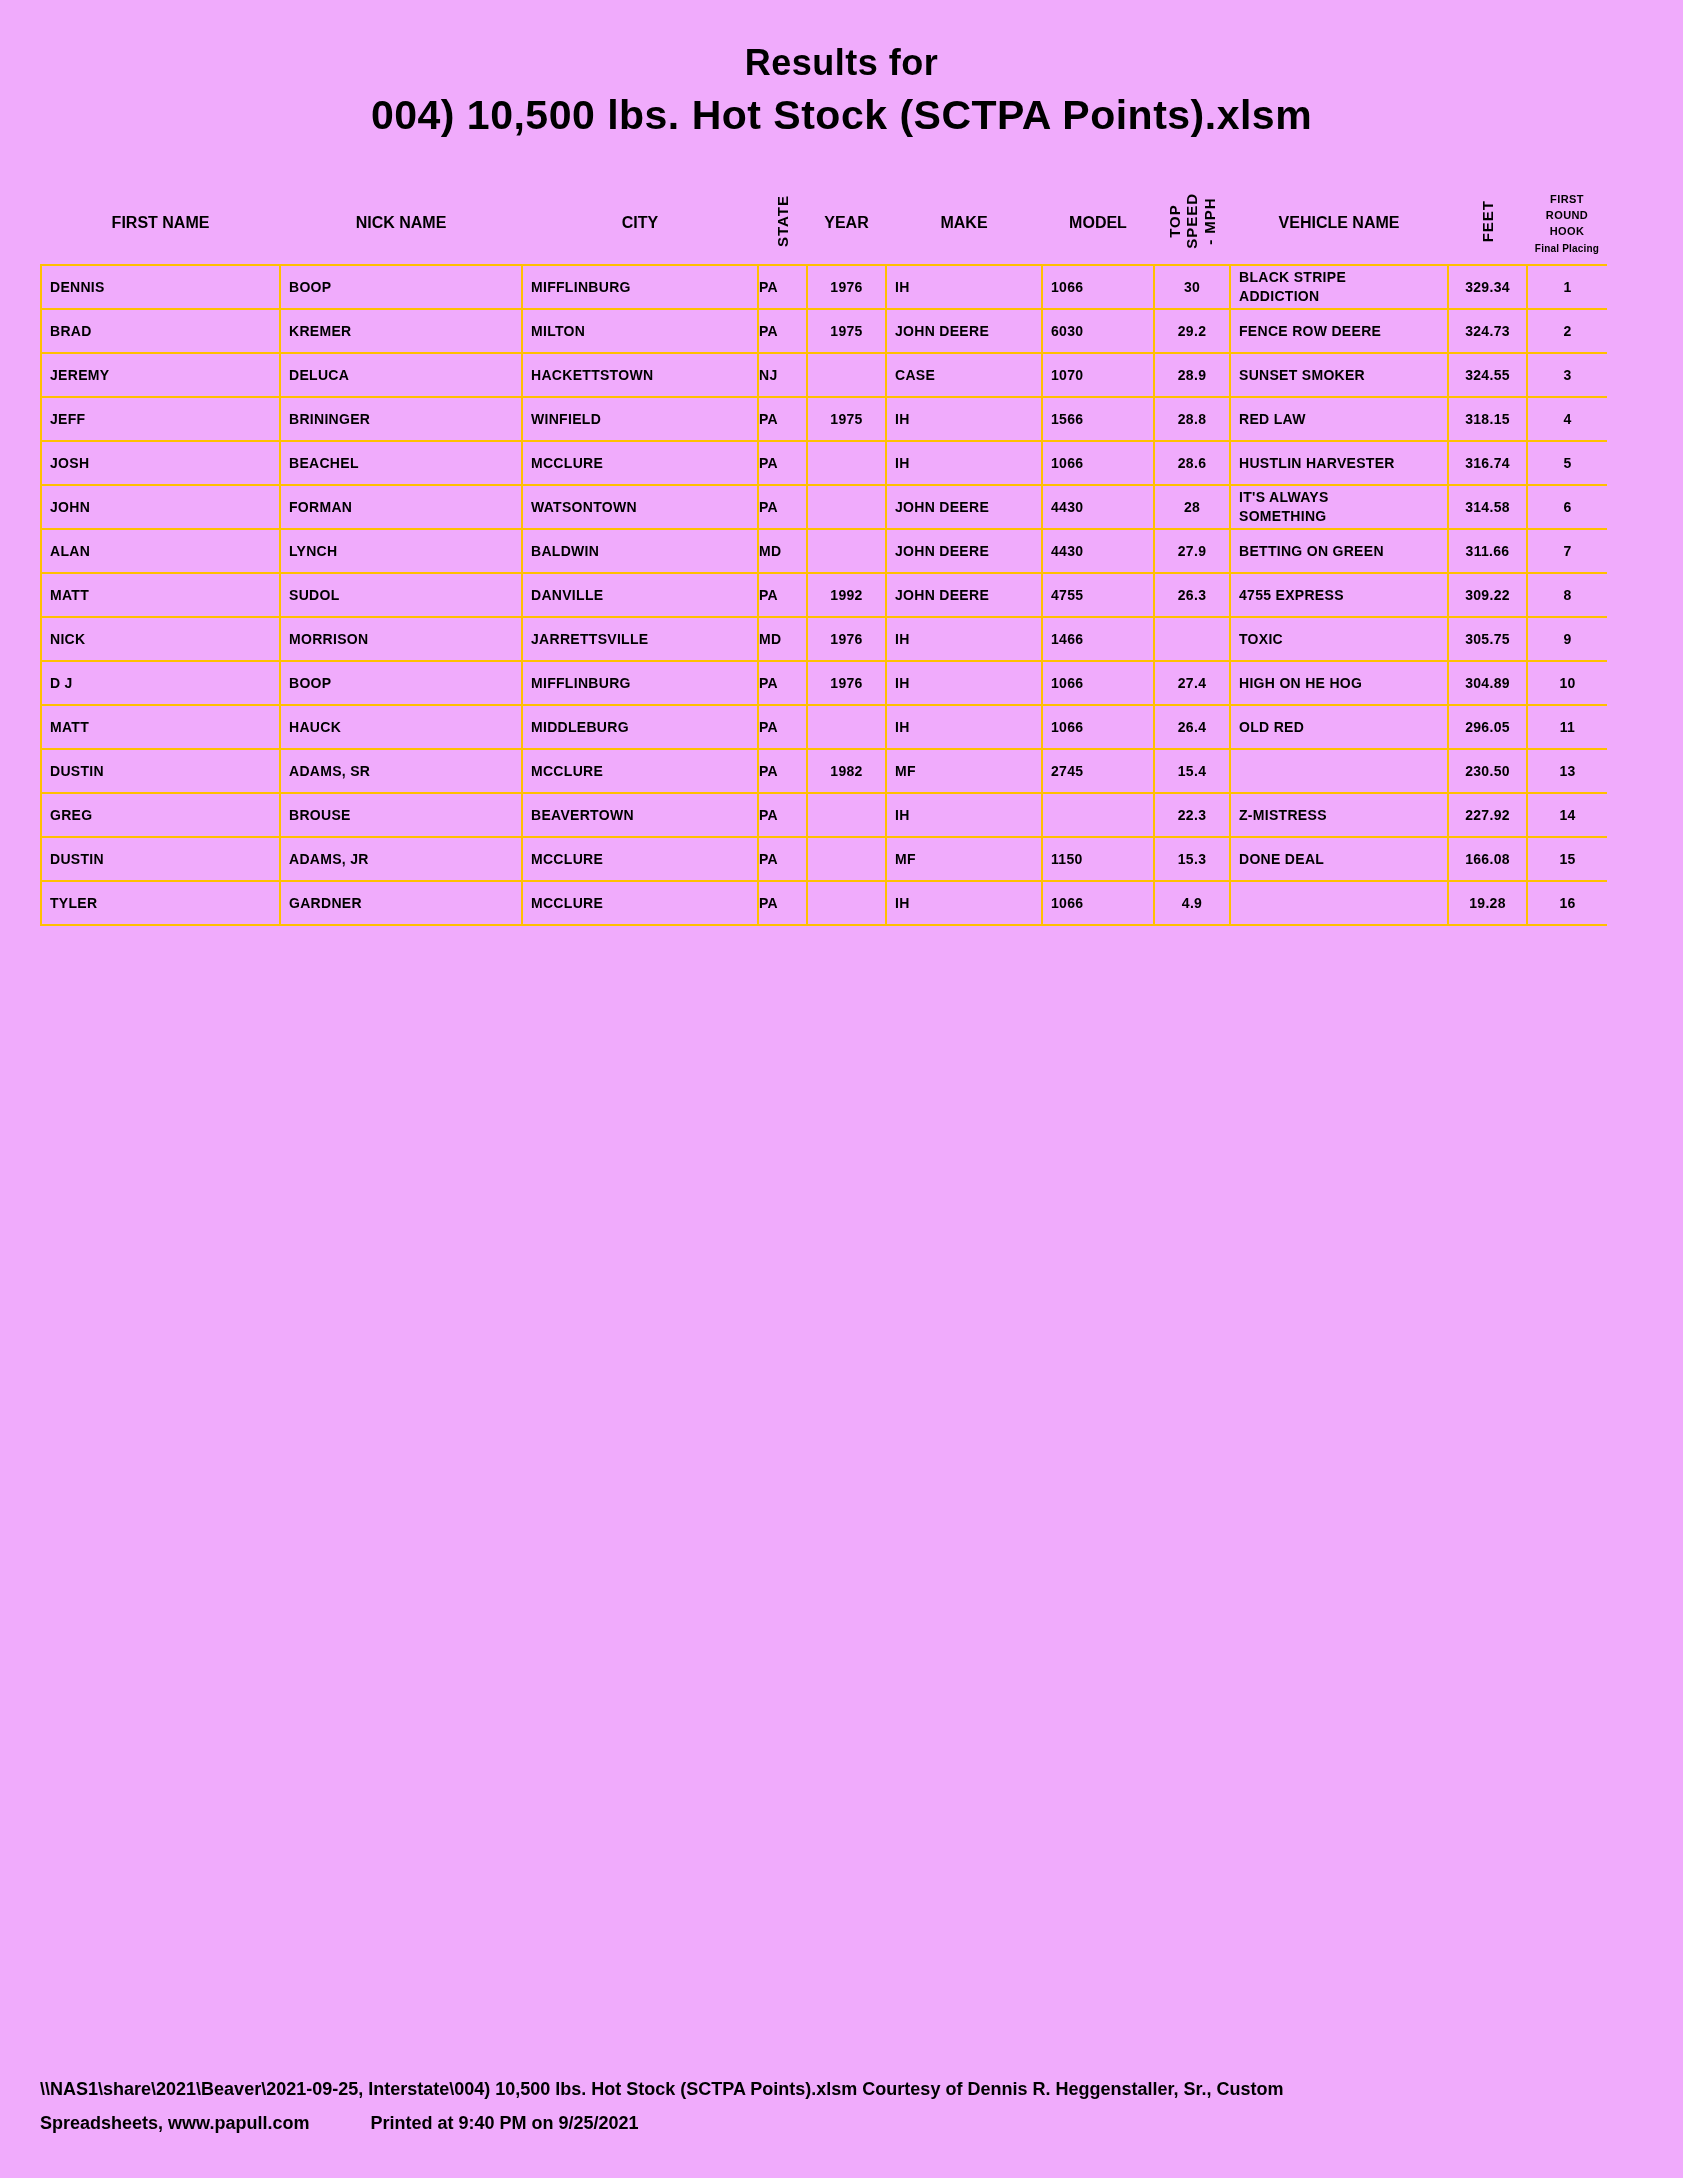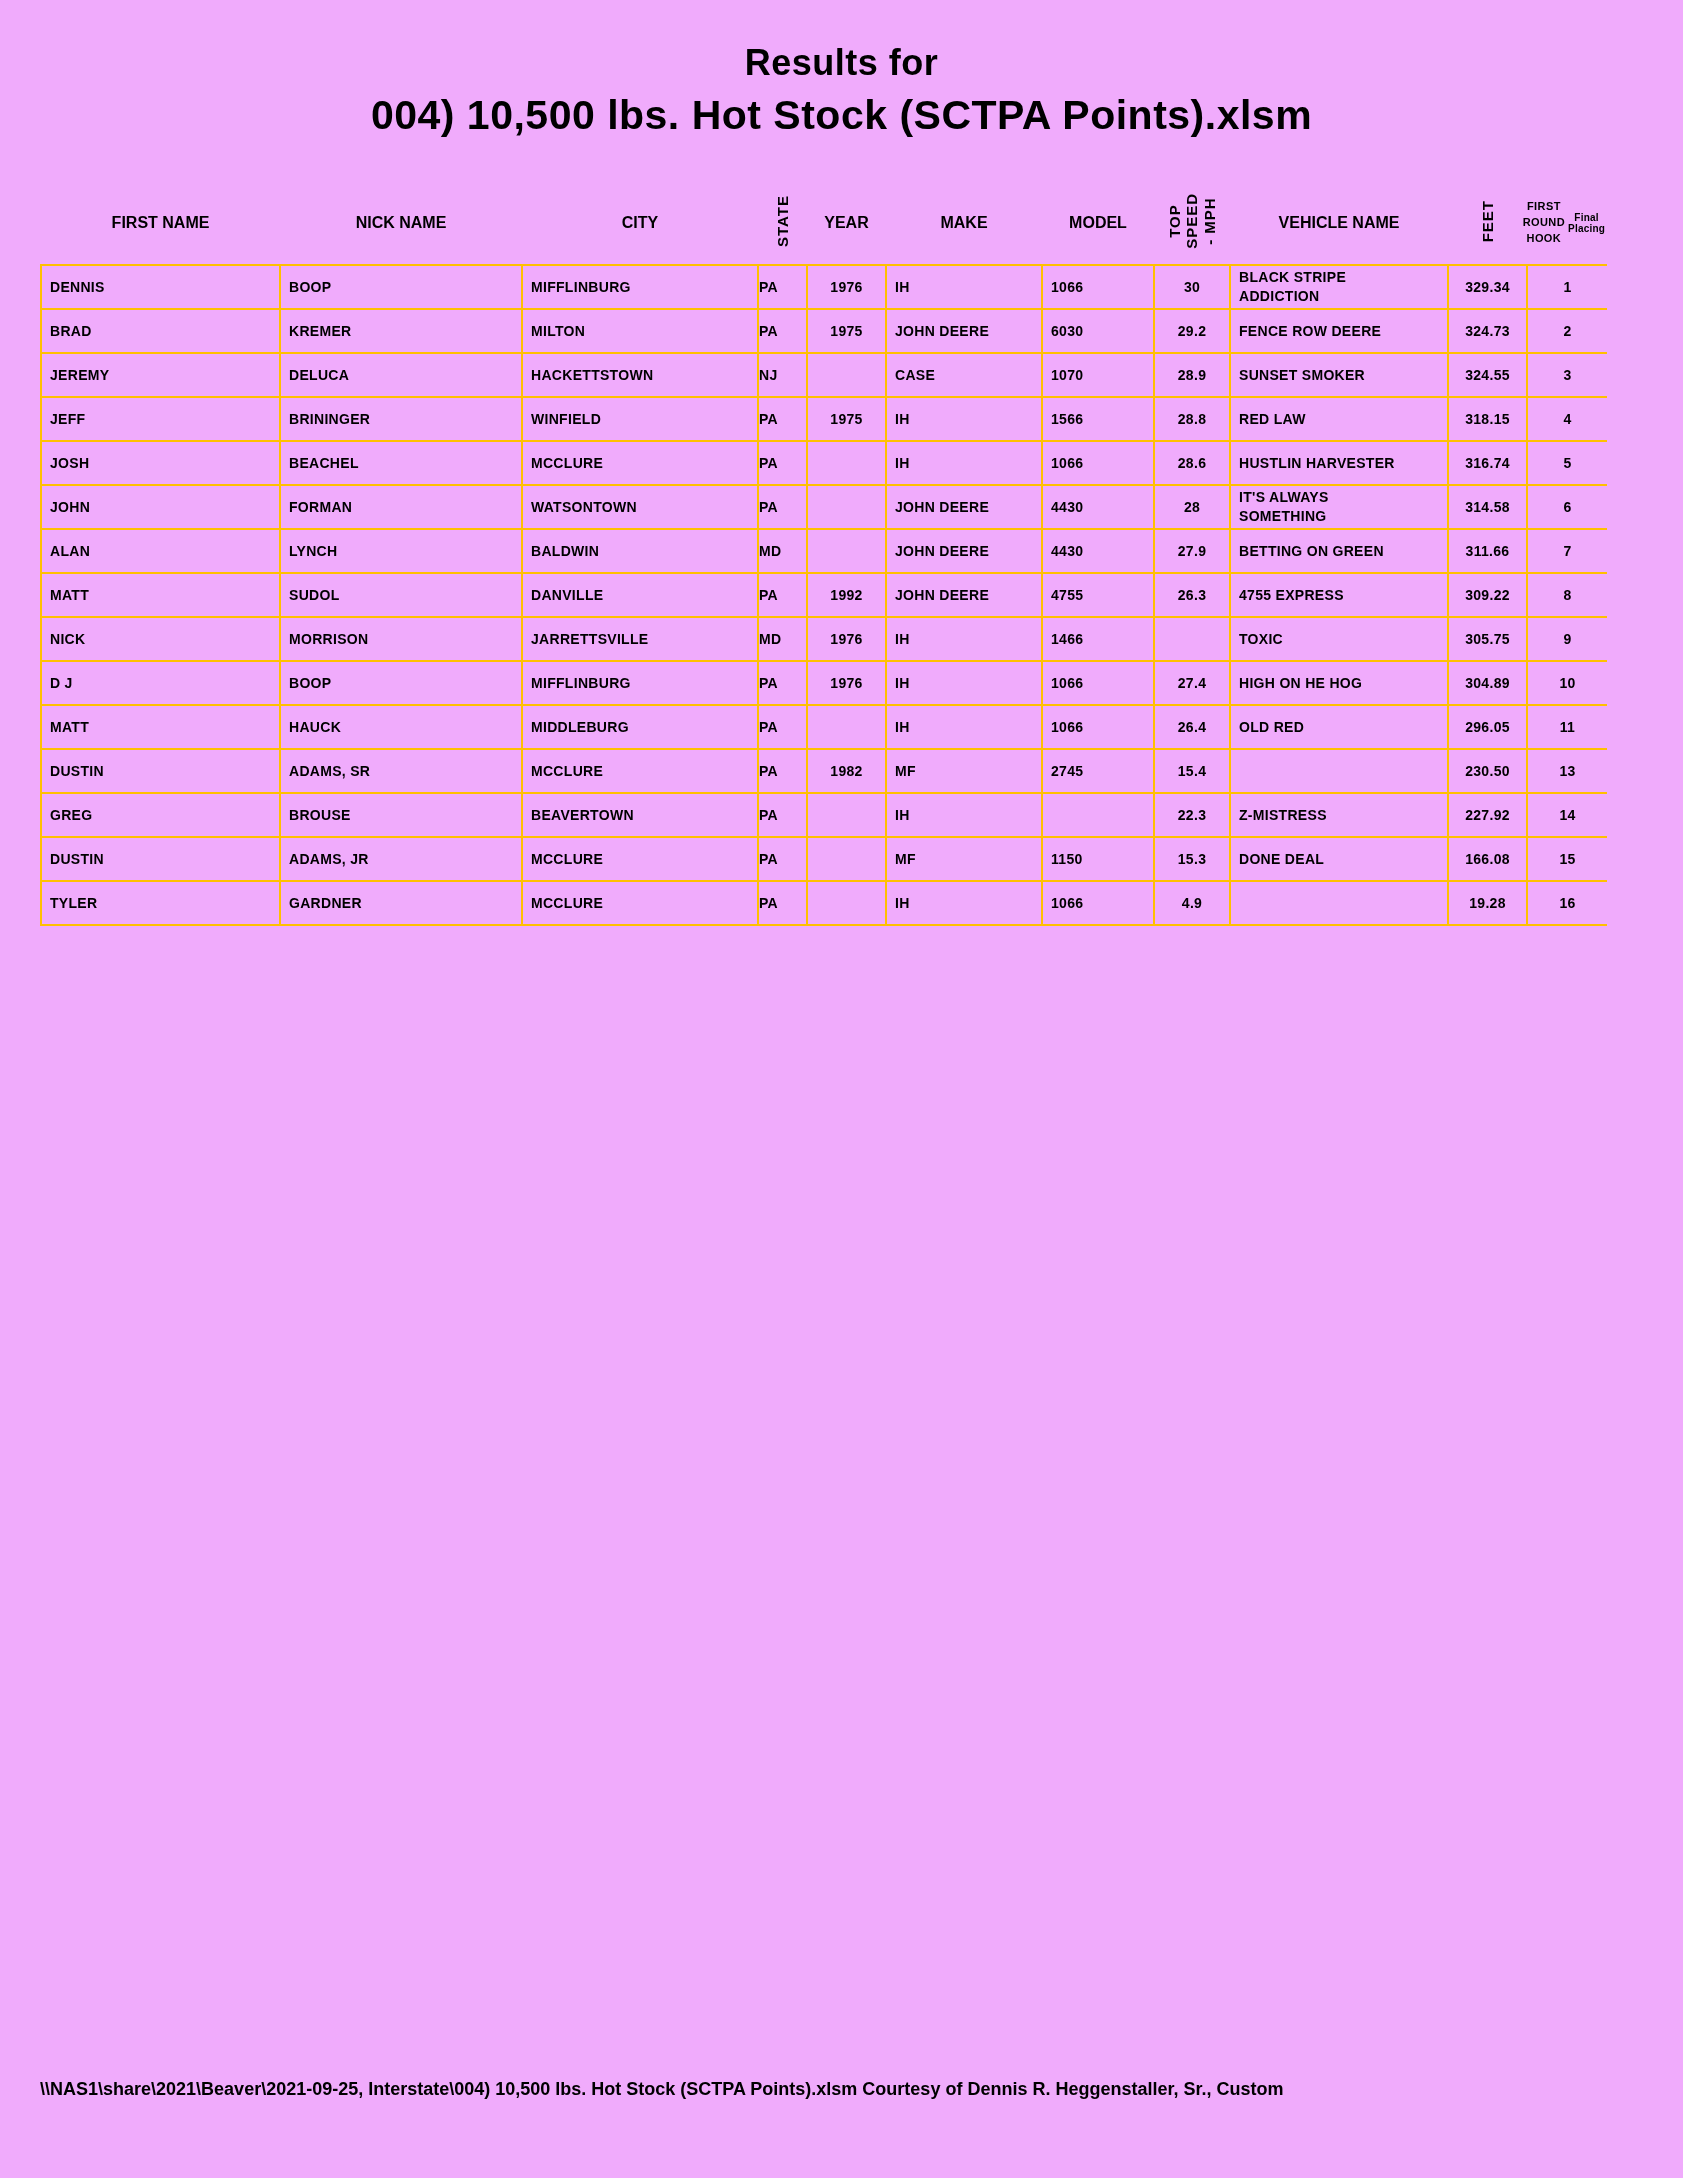--- a/index.html
+++ b/index.html
@@ -37,21 +37,21 @@
   td.c-place { border-right: none; }
 
   
   .rot {
     display: inline-block;
     writing-mode: vertical-rl;
     transform: rotate(180deg);
     font-size: 15px; letter-spacing: 1px; line-height: 1.15;
     white-space: pre-line;
   }
-  .hook-head { display: flex; flex-direction: row; align-items: center; justify-content: flex-end; gap: 3px; }
+  .hook-head { display: flex; flex-direction: column; align-items: center; justify-content: center; gap: 3px; }
   .hook-top { font-size: 11px; white-space: pre-line; line-height: 1.45; letter-spacing: 0.4px; }
   .hook-bottom { font-size: 10px; letter-spacing: 0.2px; }
 
   
   .footer { position: absolute; left: 40px; top: 2079px; width: 1614px; font-size: 18px; font-weight: bold; }
   .footer-line2 { margin-top: 13px; display: flex; align-items: baseline; }
   .footer-printed { margin-left: 61px; }
 </style>
 </head>
 <body>
@@ -311,16 +311,20 @@
       <td class="tc c-speed">4.9</td>
       <td class="tl c-vehicle pre"></td>
       <td class="tc c-feet">19.28</td>
       <td class="tc c-place">16</td>
     </tr>
   </tbody>
   </table>
 
   <div class="footer">
     <div class="footer-line1">\\NAS1\share\2021\Beaver\2021-09-25, Interstate\004) 10,500 lbs. Hot Stock  (SCTPA Points).xlsm  Courtesy of Dennis R. Heggenstaller, Sr., Custom</div>
+    <div class="footer-line2">
+      <span>Spreadsheets, www.papull.com</span>
+      <span class="footer-printed">Printed at 9:40 PM on 9/25/2021</span>
+    </div>
   </div>
 
 </div>
 
 
 </body></html>

